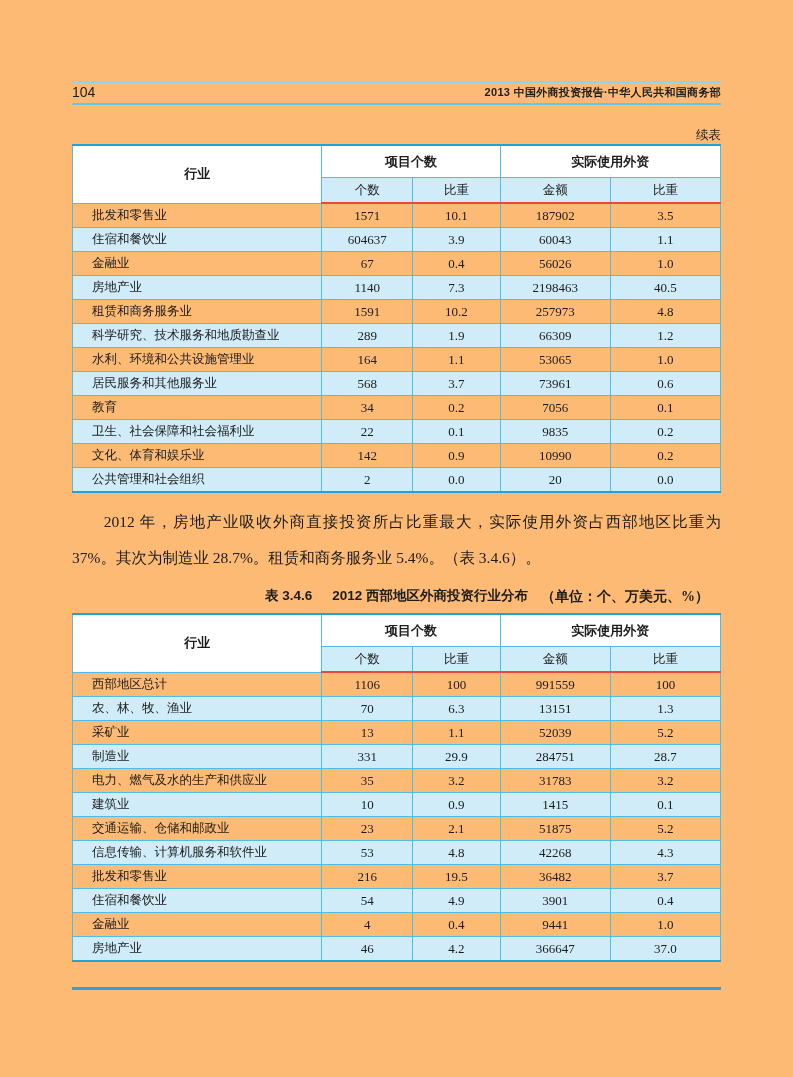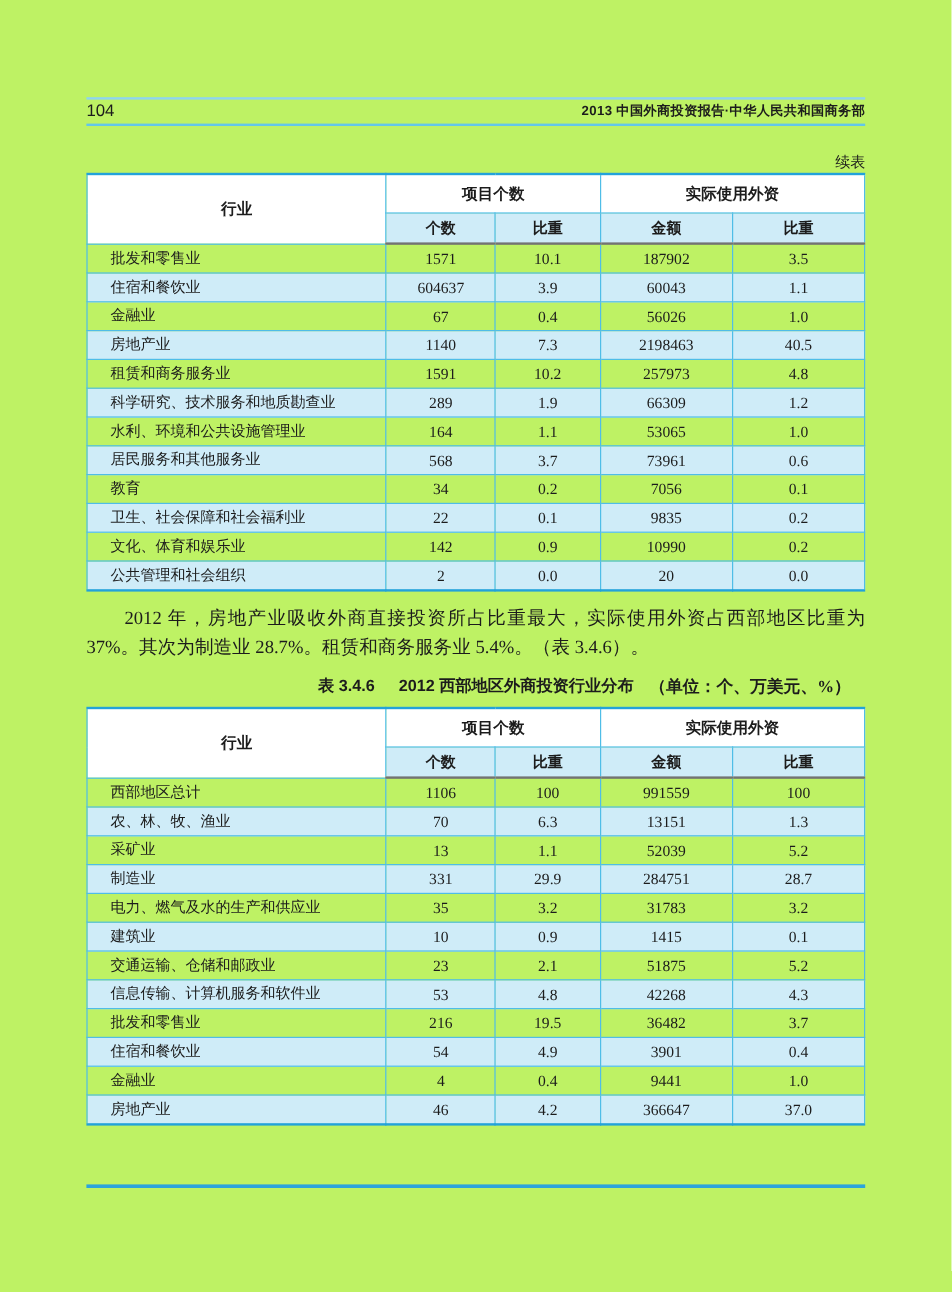--- a/index.html
+++ b/index.html
@@ -1,17 +1,17 @@
 <!DOCTYPE html>
 <html><head>
 <meta charset="utf-8">
 <style>
   html,body { margin:0; padding:0; background:#ffffff; }
   .page {
-    position:relative; width:793px; height:1077px; background:#bef264;
+    position:relative; width:793px; height:1077px; background:#fdba74;
     font-family:"Liberation Serif", serif; color:#1c1c1c; overflow:hidden;
   }
   .content { position:absolute; left:72px; top:0; width:649px; }
 
   
   .page-header {
     margin-top:81px;
     border-top:2px solid #8ed4f0;
     border-bottom:2px solid #63c6ea;
     display:flex; justify-content:space-between; align-items:center;
@@ -30,34 +30,34 @@
     width:100%; border-collapse:collapse; table-layout:fixed;
     border-top:2px solid #23a2da; border-bottom:2px solid #23a2da;
   }
   table.data th, table.data td { border:1px solid #4fbde7; }
   table.data thead tr.group th {
     height:29px; background:#ffffff;
     font-family:"Liberation Sans", sans-serif; font-weight:bold; font-size:13px;
   }
   table.data thead tr.sub th {
     height:22px; background:#cfecf8;
-    font-family:"Liberation Sans", sans-serif; font-weight:bold; font-size:12.5px;
-    border-bottom:2px solid #737373;
+    font-family:"Liberation Sans", sans-serif; font-weight:normal; font-size:12.5px;
+    border-bottom:2px solid #ef4444;
   }
   table.data th.industry-head { background:#ffffff;margin-top:22px; }
   table.data tbody td {
     height:23px; font-size:13px; text-align:center; padding:0;
   }
   table.data tbody td.ind { text-align:left; padding-left:19px; font-size:12.5px; }
   table.data tbody tr:nth-child(even) { background:#cfecf8; }
 
   .source-note { margin:7px 0 0 22px; font-size:13px; height:18px; }
 
   .para {
-    margin-top:11px; font-size:15.5px; line-height:24px;
+    margin-top:11px; font-size:15.5px; line-height:36px;
     text-align:justify; text-indent:2.05em;
   }
 
   .caption-row {
     position:relative; margin-top:11px; height:20px;
     display:flex; justify-content:center; align-items:baseline;
   }
   .caption-label, .caption-title {
     font-family:"Liberation Sans", sans-serif; font-weight:bold; font-size:13.5px;
   }

